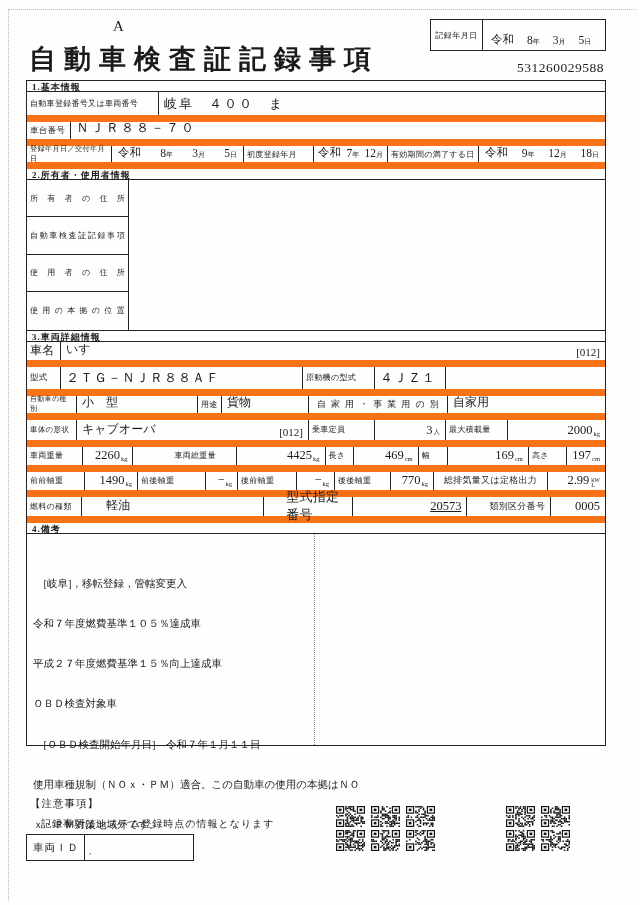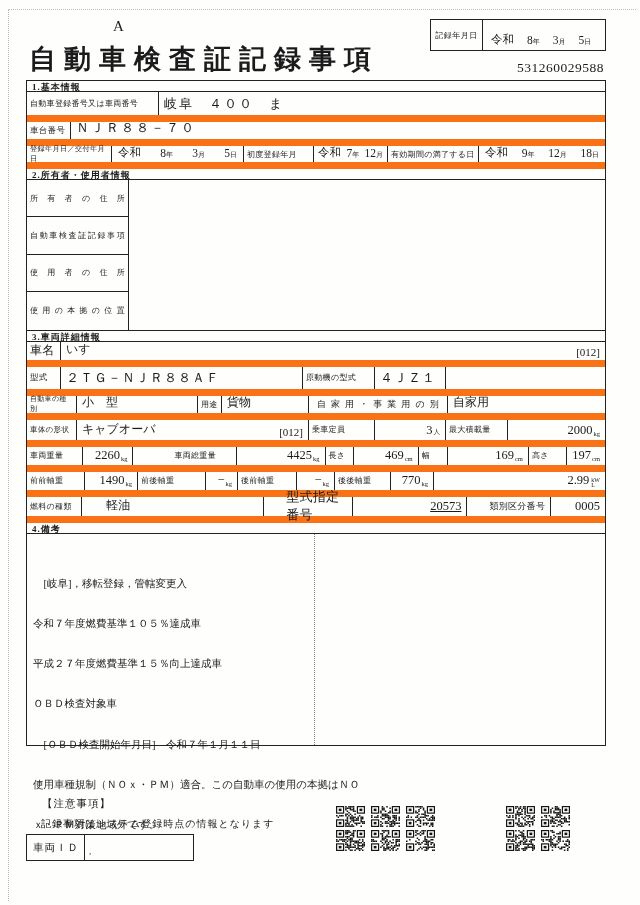--- a/index.html
+++ b/index.html
@@ -40,21 +40,21 @@
 
   
   .owner-row{ display:flex; height:37.4px; }
   .owner-row .lab{ width:102px; border-bottom:1px solid #222; font-size:8px; }
   .owner-row:last-child .lab{ border-bottom:none; }
   .owner-row .val{ flex:1; }
 
   .remarks{ position:relative; height:211px; font-size:10.5px; line-height:13.4px; padding:3px 6px; white-space:pre-wrap; }
   .remarks .divider{ position:absolute; left:287px; top:0; bottom:0; border-left:1px dotted #8a8a84; }
 
-  .notice-title{ position:absolute; left:42px; top:797px; font-size:10.5px; letter-spacing:1px;text-align:center; }
+  .notice-title{ position:absolute; left:30px; top:797px; font-size:10.5px; letter-spacing:1px;text-align:center; }
   .notice-body{ position:absolute; left:41px; top:817px; font-size:10px; letter-spacing:1px; }
   .vid-box{ position:absolute; left:26px; top:834px; width:168px; height:27px; border:1.2px solid #222; display:flex; }
   .vid-box .vlab{ width:58px; border-right:1px solid #222; display:flex; align-items:center; padding-left:6px; font-size:10.5px; letter-spacing:1px; }
   .vid-box .vval{ flex:1; display:flex; align-items:flex-end; padding:0 4px 4px; font-size:9px; color:#444; }
 
   .qr-group{ position:absolute; display:grid; grid-template-columns:repeat(3,29px); gap:3px 6px; }
   .qr-group.g2{ grid-template-columns:repeat(2,29px); }
   .qr{ width:29px; height:21px; }
 
   .cap-label{ letter-spacing:.3px; }
@@ -274,20 +274,23 @@
       <div class="val rt num br" style="width:38px;">
           <span>−</span>
           <span class="unit">kg</span>
         </div>
       <div class="lab" style="width:56px;">
           <span>後後軸重</span>
         </div>
       <div class="val rt num br" style="width:43px;">
           <span>770</span>
           <span class="unit">kg</span>
+        </div>
+      <div class="lab br" style="width:114px; font-size:9px; justify-content:center;">
+          <span>総排気量又は定格出力</span>
         </div>
       <div class="val rt num" style="flex:1;">
         <span>2.99</span>
         <span class="kwl">
             <span>kW</span>
             <span>L</span>
           </span>
       </div>
     </div>
     <div class="row" style="height:26px;gap:19px;">

